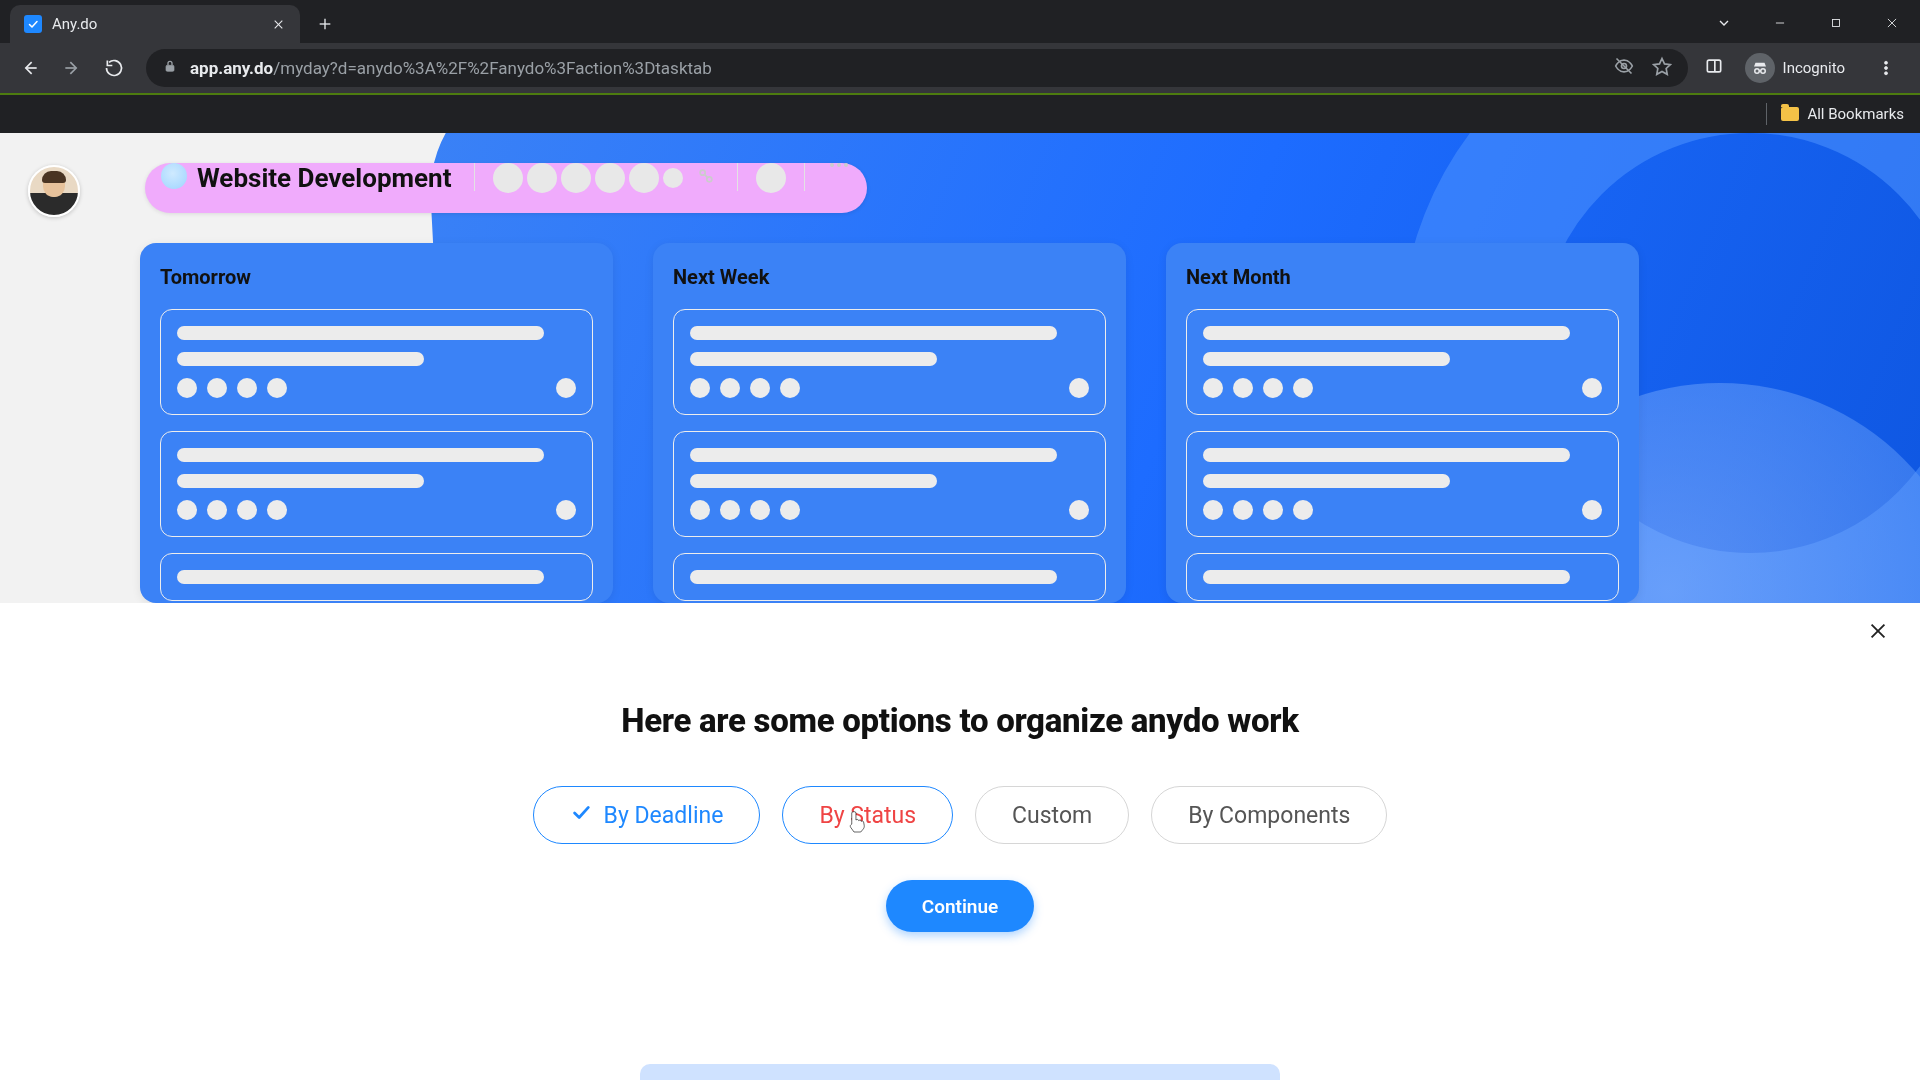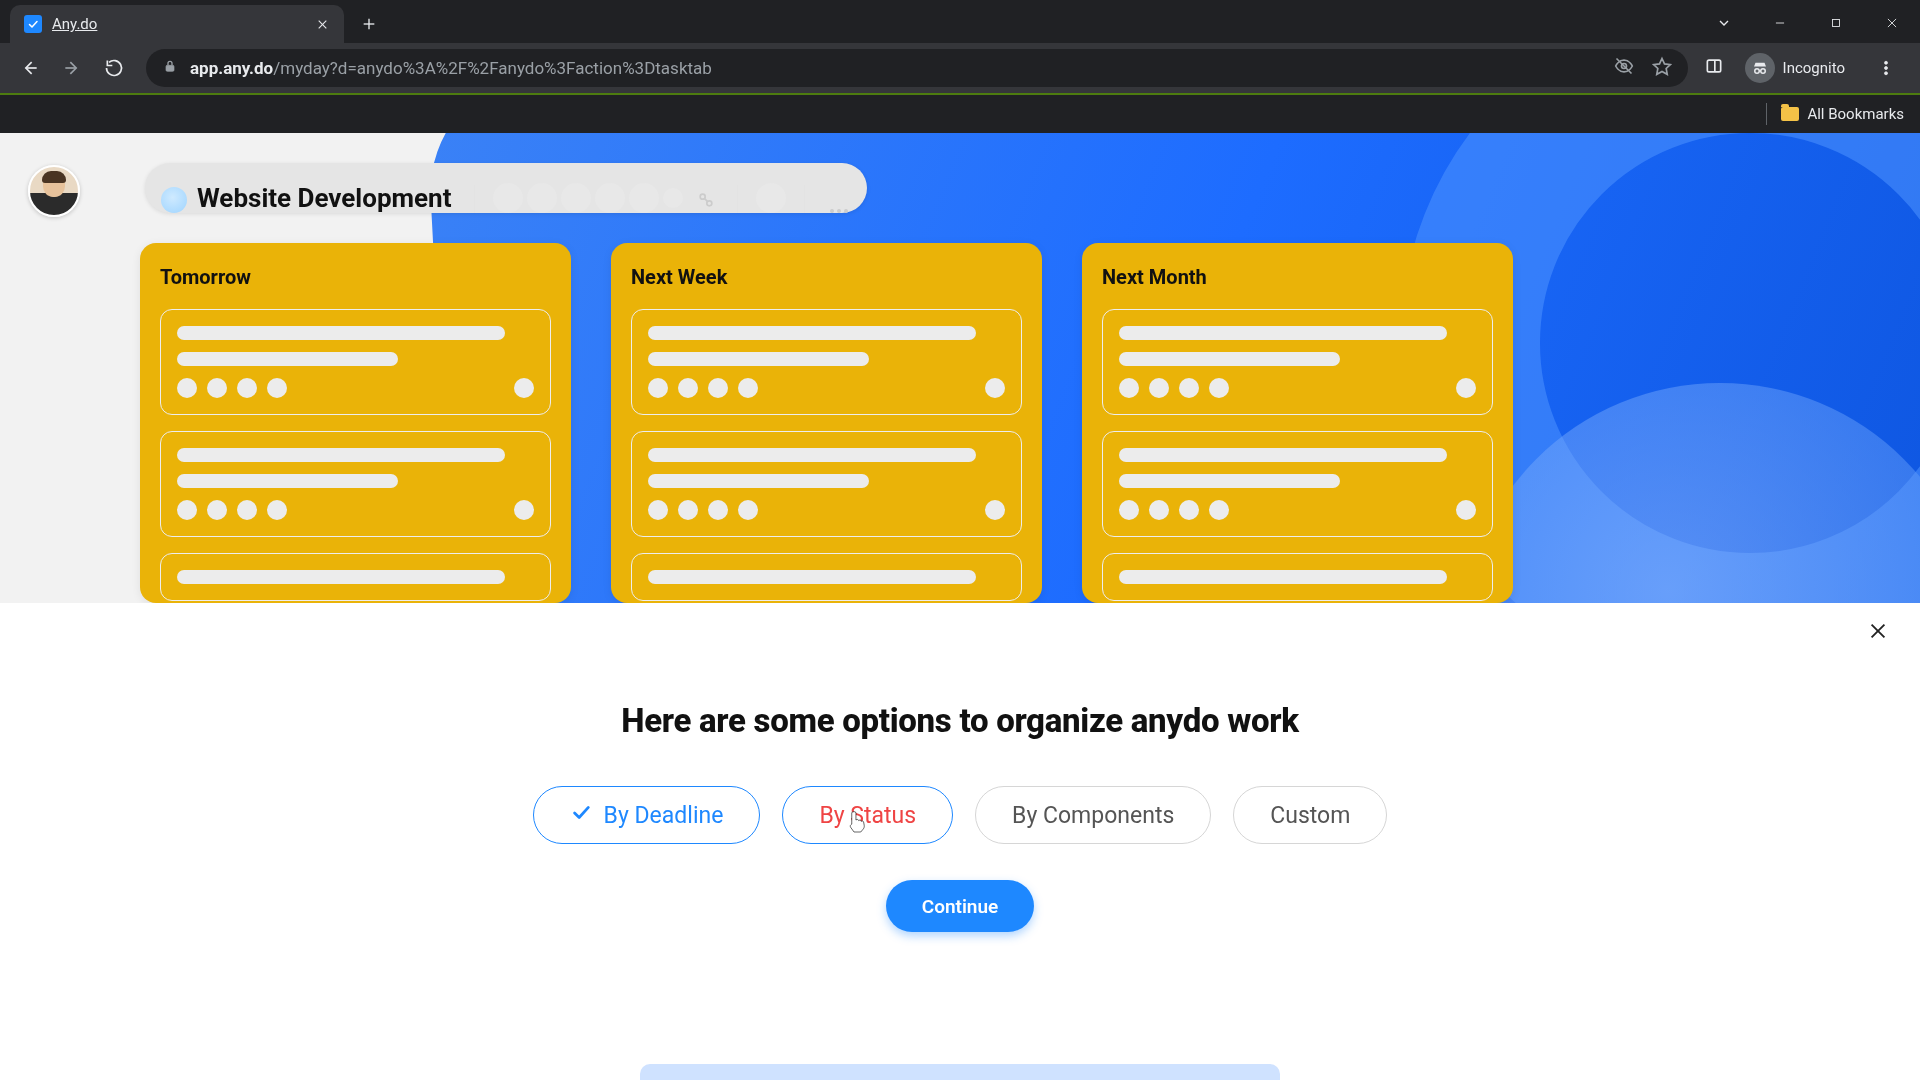--- a/index.html
+++ b/index.html
@@ -1,21 +1,21 @@
 <!DOCTYPE html>
 <html><head>
 <meta charset="utf-8">
 <style>
 * { margin: 0; padding: 0; box-sizing: border-box; font-family: -apple-system, BlinkMacSystemFont, "Segoe UI", Roboto, Helvetica, Arial, sans-serif; }
 html, body { width: 1920px; height: 1080px; overflow: hidden; background: #fff; }
 
 
 .chrome { width: 100%; height: 100%; display: flex; flex-direction: column; }
 .titlebar { height: 43px; background: #202124; display: flex; align-items: flex-end; }
-.tab { margin-left: 10px; width: 334px; height: 38px; background: #35363a; border-radius: 10px 10px 0 0; display: flex; align-items: center; padding: 4px 14px; color: #e8eaed; font-size: 15px; gap: 10px; text-decoration: underline; }
+.tab { margin-left: 10px; width: 290px; height: 38px; background: #35363a; border-radius: 10px 10px 0 0; display: flex; align-items: center; padding: 4px 14px; color: #e8eaed; font-size: 15px; gap: 10px; }
 .tab .favicon { width: 18px; height: 18px; background: #1e88ff; border-radius: 3px; display: flex; align-items: center; justify-content: center; }
 .tab .favicon svg { width: 12px; height: 12px; stroke: #fff; }
 .tab .title { flex: 1; color: #e8eaed; }
 .tab .tab-x { width: 16px; height: 16px; display: flex; align-items: center; justify-content: center; color: #e8eaed; }
 .tab .tab-x svg { width: 13px; height: 13px; stroke: #e8eaed; }
 .newtab { width: 34px; height: 34px; margin-left: 8px; margin-bottom: 2px; display: flex; align-items: center; justify-content: center; color: #e8eaed; }
 .newtab svg { width: 16px; height: 16px; stroke: #e8eaed; }
 .win-controls { margin-left: auto; display: flex; height: 40px; }
 .win-controls div { width: 56px; display: flex; align-items: center; justify-content: center; color: #e8eaed; }
 .win-controls svg { width: 14px; height: 14px; stroke: #e8eaed; fill: none; }
@@ -54,33 +54,33 @@
 .bg-ring1 { position:absolute; right:-180px; top:-140px; width:700px; height:700px; border-radius:50%; border: 140px solid #4f93ff; opacity:.55; }
 .bg-ring2 { position:absolute; right:-60px; top:250px; width:520px; height:520px; border-radius:50%; background: radial-gradient(circle at 40% 40%, #9cc2ff, #3b82f6); opacity:.5; }
 .bg-fade-left { position:absolute; left:0; top:0; width:660px; height:480px; background:#f2f2f2; }
 
 .topzone { position: absolute; left: 0; top: 0; right: 0; height: 470px; }
 
 .avatar { position: absolute; left: 28px; top: 32px; width: 52px; height: 52px; border-radius: 50%; background: linear-gradient(180deg,#e9d9c4 0%, #e9d9c4 55%, #2b2b2b 55%, #2b2b2b 100%); border: 2px solid #fff; box-shadow: 0 1px 4px rgba(0,0,0,.2);}
 .avatar .head { position:absolute; top:6px; left:50%; transform:translateX(-50%); width:22px; height:24px; background:#e7c29b; border-radius:50% 50% 45% 45%; }
 .avatar .hair { position:absolute; top:4px; left:50%; transform:translateX(-50%); width:24px; height:12px; background:#4a3422; border-radius:12px 12px 4px 4px; }
 
-.hdr { position: absolute; left: 145px; top: 30px; height: 50px; background:#e5e5e5; border-radius: 25px; display:flex; align-items:flex-end; padding: 0 12px 0 16px; box-shadow: 0 1px 4px rgba(0,0,0,.1); gap: 10px; }
+.hdr { position: absolute; left: 145px; top: 30px; height: 50px; background:#f0abfc; border-radius: 25px; display:flex; align-items:flex-start; padding: 0 12px 0 16px; box-shadow: 0 1px 4px rgba(0,0,0,.1); gap: 10px; }
 .hdr .globe { width:26px; height:26px; border-radius:50%; background: radial-gradient(circle at 45% 40%, #cfeaff, #9ed4ff); position:relative; }
 .hdr .title { font-weight: 700; font-size: 26px; color:#111; padding-right:4px;}
 .hdr .vline { width:1px; height:28px; background:#e3e3e3; margin:0 8px;}
 .hdr .pile { display:flex; gap:4px; }
 .hdr .c { width:30px; height:30px; border-radius:50%; background:#e8e8e8; }
 .hdr .c.sm { width:20px; height:20px; align-self:center; }
 .hdr .link { width:26px; height:26px; border-radius:6px; display:flex;align-items:center;justify-content:center; }
 .hdr .dots { width:24px; display:flex; gap:3px; align-items:center; justify-content:center; margin:0 4px;}
 .hdr .dots span{ width:4px;height:4px;border-radius:50%;background:#ccc; }
 
 .cols { position:absolute; left:140px; top:110px; right:40px; bottom:0; display:flex; gap:40px; }
-.card { width: 431px; background:#eab308; border-radius:16px; padding: 22px 20px 10px; box-shadow: 0 2px 10px rgba(0,0,0,.08); display:flex; flex-direction:column; gap:16px; }
+.card { width: 473px; background:#3b82f6; border-radius:16px; padding: 22px 20px 10px; box-shadow: 0 2px 10px rgba(0,0,0,.08); display:flex; flex-direction:column; gap:16px; }
 .card h3 { font-size:20px; font-weight:700; color:#111; margin-bottom:4px; }
 .skel { border:1px solid #ededed; border-radius:12px; padding:16px; display:flex; flex-direction:column; gap:12px; }
 .skel .line1 { height:14px; border-radius:7px; background:#ececec; width:92%; }
 .skel .line2 { height:14px; border-radius:7px; background:#ececec; width:62%; }
 .skel .row { display:flex; align-items:center; gap:10px; }
 .skel .dot { width:20px; height:20px; border-radius:50%; background:#ececec; }
 .skel .spacer { flex:1; }
 
 
 .sheet { position:absolute; left:0; right:0; bottom:0; top:470px; background:#fff; }
@@ -376,24 +376,24 @@
           <div class="chip sel">
             <span class="chk"><svg viewBox="0 0 24 24" fill="none" stroke-width="3" stroke-linecap="round" stroke-linejoin="round">
                   <polyline points="5 13 10 18 20 7"></polyline>
                 </svg></span>
             <span>By Deadline</span>
           </div>
           <div class="chip hover">
             <span>By Status</span>
           </div>
           <div class="chip">
-            <span>By Components</span>
+            <span>Custom</span>
           </div>
           <div class="chip">
-            <span>Custom</span>
+            <span>By Components</span>
           </div>
         </div>
         <div class="cta">
           <button>Continue</button>
         </div>
       </div>
       <div class="peek"></div>
     </div>
 
     <div class="cursor" style="left:848px;top:676px;">

